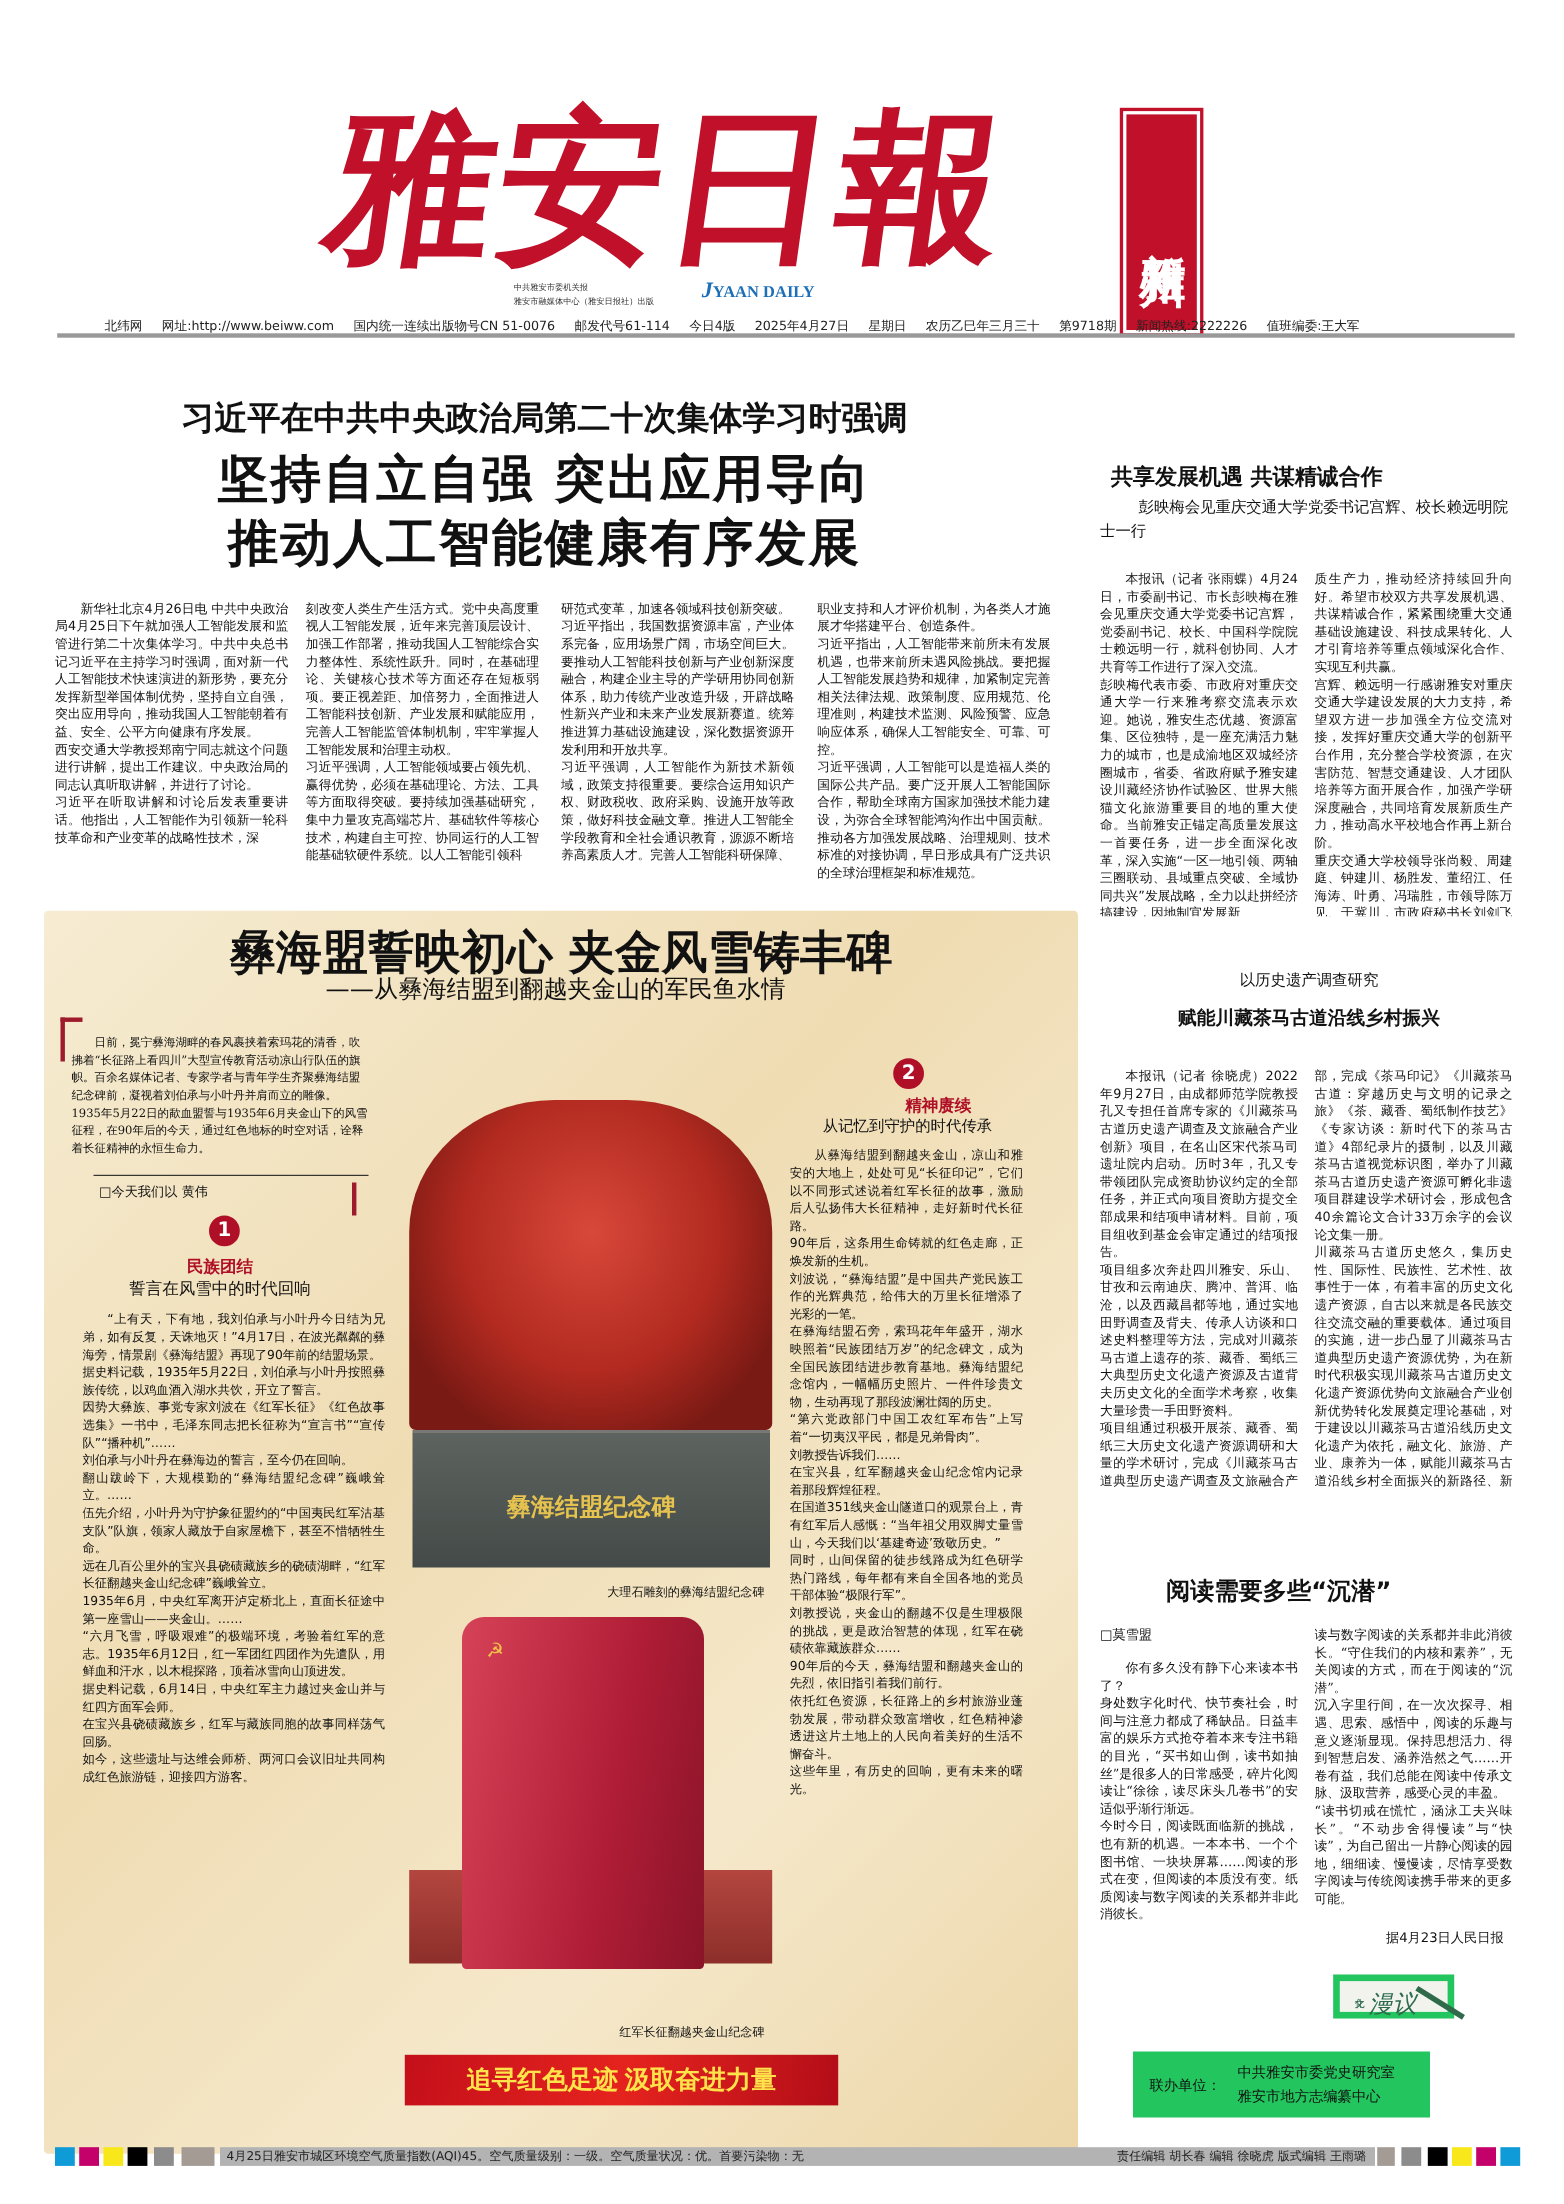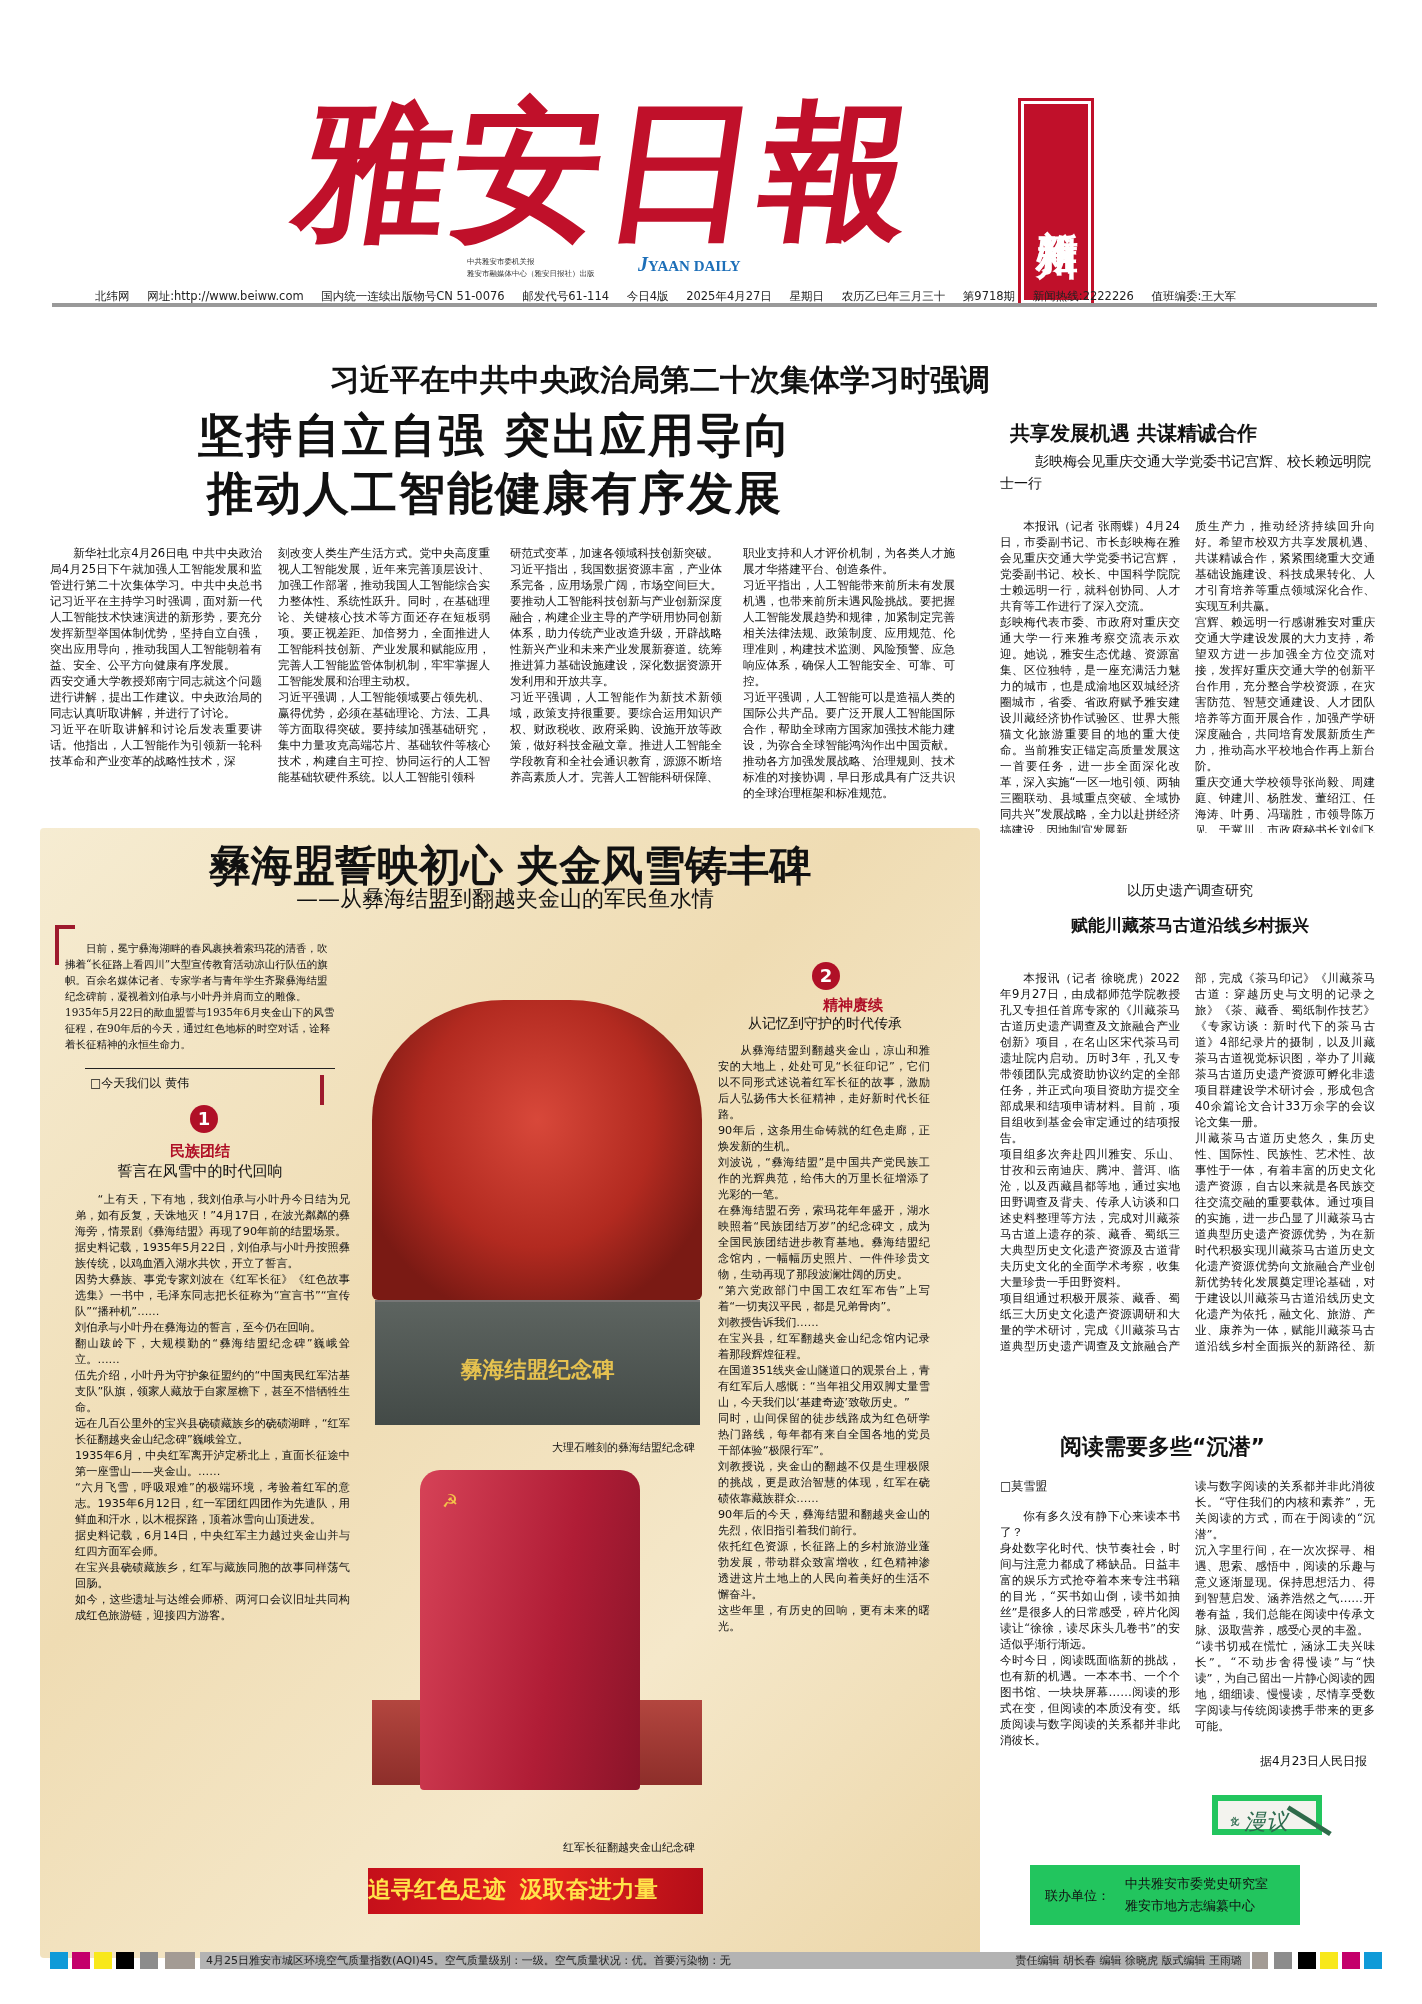--- a/index.html
+++ b/index.html
@@ -6,34 +6,34 @@
 body{width:1422px;height:2004px;background:#fff;font-family:"DejaVu Sans","Liberation Sans",sans-serif;color:#111;position:relative;overflow:hidden}
 .abs{position:absolute}
 .masthead-title{left:300px;top:95px;font-family:"DejaVu Serif",serif;font-size:150px;color:#c0102a;font-weight:bold;letter-spacing:4px;transform:skewX(-8deg);line-height:1}
 .seal{left:1018px;top:98px;width:72px;width:76px;height:208px;border:3px solid #c0102a;padding:3px}
 .seal-in{width:100%;height:100%;background:#c0102a;color:#fff;font-family:"DejaVu Serif",serif;font-size:42px;font-weight:bold;writing-mode:vertical-rl;text-align:center;line-height:62px;letter-spacing:4px}
 .pub-lines{left:467px;top:256px;font-size:7.5px;line-height:12px;color:#333}
 .daily{left:638px;top:253px;font-family:"Liberation Serif",serif;font-weight:bold;font-size:15px;color:#1d6fb8}
 .infobar{left:95px;top:289px;font-size:11.5px;color:#222;white-space:nowrap}
 .infobar span{margin-right:14px}
 .rule{left:52px;top:303px;width:1325px;height:4px;background:#999}
-.kicker{left:0;width:990px;top:360px;text-align:right;font-size:30px;font-weight:bold}
+.kicker{left:0;width:990px;top:360px;text-align:center;font-size:30px;font-weight:bold}
 .headline{left:0;width:990px;text-align:center;font-size:46px;font-weight:900;letter-spacing:2px}
 .col{font-size:11.6px;line-height:16px;text-align:justify;text-indent:2em}
 .feature-bg{left:40px;top:828px;width:940px;height:1130px;background:#f3e6c7;background:linear-gradient(135deg,#f6ecd2,#efdcb3 40%,#f5e8ca 70%,#ecd6a8);border-radius:4px}
 .feat-title{left:40px;width:940px;top:838px;text-align:center;font-size:42px;font-weight:900;color:#111}
 .feat-sub{left:40px;width:780px;top:884px;text-align:center;font-size:22px;padding-left:150px}
 .num{width:28px;height:28px;border-radius:50%;background:#b01027;color:#fff;font-size:18px;text-align:center;line-height:28px;font-weight:bold}
 .red-label{color:#b01027;font-weight:bold;font-size:15px}
 .statue{left:372px;top:1000px;width:330px;height:300px;background:radial-gradient(ellipse at 50% 40%,#d8483a,#b22a20 50%,#7a1a14 80%);border-radius:40% 40% 6px 6px}
 .pedestal{left:375px;top:1300px;width:325px;height:125px;background:linear-gradient(#5d6460,#434a47);border-top:2px solid #777}
 .ped-text{left:375px;width:325px;top:1355px;text-align:center;color:#e6c24f;font-family:"DejaVu Serif",serif;font-size:22px;font-weight:bold}
 .monument{left:420px;top:1470px;width:220px;height:320px;background:linear-gradient(100deg,#d64257,#b01d36 60%,#8a1429);border-radius:20px 20px 4px 4px}
 .mon-base{left:372px;top:1700px;width:330px;height:85px;background:linear-gradient(#b3463f,#8d2e2a)}
-.banner{left:368px;top:1868px;width:335px;height:46px;background:linear-gradient(100deg,#c40f1a,#e5231e 50%,#b30d18);color:#ffe34a;font-family:Liberation Mono, monospace;font-weight:bold;font-size:23px;text-align:left;line-height:46px}
+.banner{left:368px;top:1868px;width:394px;height:46px;background:linear-gradient(100deg,#c40f1a,#e5231e 50%,#b30d18);color:#ffe34a;font-family:Liberation Serif, serif;font-weight:bold;font-size:23px;text-align:center;line-height:46px}
 .caption{font-family:"DejaVu Serif",serif;font-size:11px;text-align:right}
 .bottom-bar{left:200px;top:1952px;width:1050px;height:17px;background:#b3b3b3;font-size:11px;line-height:17px;color:#222;padding-left:6px}
 .bottom-bar .right{position:absolute;right:8px;top:0}
 .swatch{width:18px;height:17px;top:1952px}
 .joint{left:1030px;top:1865px;width:270px;height:60px;background:#22c55e;font-size:13px}
 </style>
 </head>
 <body>
 
 <div class="abs masthead-title">雅安日報</div>

